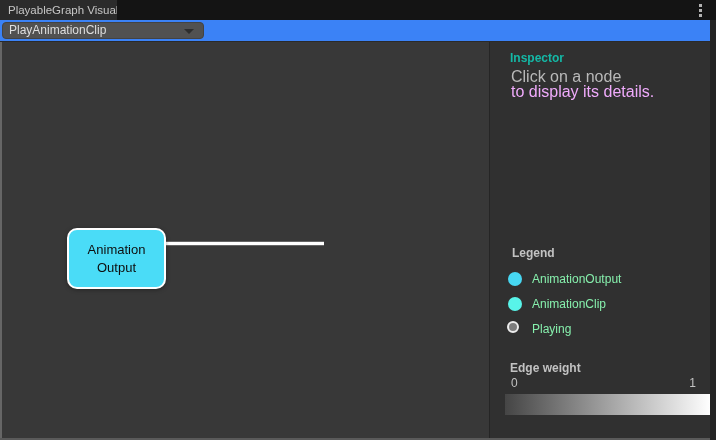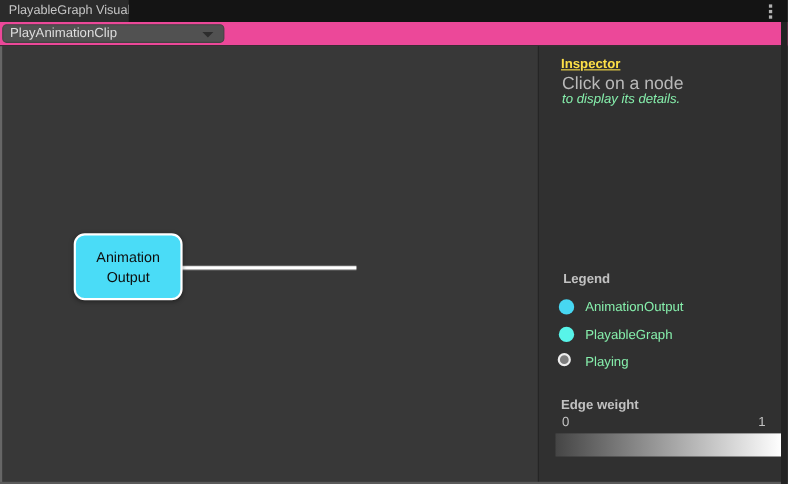--- a/index.html
+++ b/index.html
@@ -25,21 +25,21 @@
   .kebab {
     position: absolute; right: 12px; top: 4px; width: 8px; height: 13px;
     display: flex; flex-direction: column; align-items: center; gap: 2px;
     cursor: pointer;
   }
   .kebab span { width: 3px; height: 3px; background: #b2b2b2; display: block; }
 
   
   .toolbar {
     position: absolute; left: 0; top: 20px; width: 716px; height: 22px;
-    background: #ec4899; border-bottom: 1px solid #2a2a2a;
+    background: #3b82f6; border-bottom: 1px solid #2a2a2a;
   }
   .dropdown {
     position: absolute; left: 2px; top: 2px; width: 202px; height: 17px;
     background: #515151; border: 1px solid #434343; border-radius: 4px;
     color: #dedede; font-size: 12px; line-height: 15px;
     padding-left: 6px; cursor: pointer;
   }
   .dropdown .caret {
     position: absolute; right: 9px; top: 6px;
     width: 0; height: 0;
@@ -54,38 +54,38 @@
   }
   .node {
     position: absolute; top: 170px; width: 99px; height: 61px;
     border: 2px solid #ffffff; border-radius: 10px;
     display: flex; align-items: center; justify-content: center;
     text-align: center;
     color: #0e0e0e; font-size: 13px; line-height: 18px;
     box-shadow: 0 1px 4px rgba(0,0,0,0.35);
     cursor: pointer;
   }
-  .node-output { left: 67px; }
+  .node-output { left: 67px; margin-top: 16px; }
   .node-clip   { left: 323px; }
   .edge {
     position: absolute; left: 165px; top: 200px; width: 159px; height: 3px;
     box-shadow: 0 1px 0 rgba(120,120,120,0.7), 0 -1px 0 rgba(120,120,120,0.7);
   }
 
   
   .inspector {
     position: absolute; left: 489px; top: 42px; width: 227px; height: 398px;
     background: #303030; border-left: 1px solid #252525;
   }
   .insp-title {
     position: absolute; left: 20px; top: 9px;
-    color: #fde047; font-size: 12px; font-weight: bold; text-decoration: underline;
+    color: #14b8a6; font-size: 12px; font-weight: bold;
   }
   .hint1 { position: absolute; left: 21px; top: 26px; color: #b9b9b9; font-size: 16px; }
-  .hint2 { position: absolute; left: 21px; top: 41px; color: #86efac; font-size: 12px; font-style: italic; }
+  .hint2 { position: absolute; left: 21px; top: 41px; color: #f0abfc; font-size: 16px; }
 
   .legend-title {
     position: absolute; left: 22px; top: 204px;
     color: #c2c2c2; font-size: 12px; font-weight: bold;
   }
   .legend-item { position: absolute; left: 18px; height: 14px; }
   .legend-item .swatch {
     position: absolute; left: 0; top: 0; width: 14px; height: 14px;
     border-radius: 50%;
   }
@@ -151,21 +151,21 @@
   <div class="hint2">to display its details.</div>
 
   <div class="legend-title">Legend</div>
 
   <div class="legend-item li-0">
     <span class="swatch" style="background: rgb(71, 215, 242);"></span>
     <span class="lbl">AnimationOutput</span>
   </div>
   <div class="legend-item li-1">
     <span class="swatch" style="background: rgb(88, 244, 233);"></span>
-    <span class="lbl">PlayableGraph</span>
+    <span class="lbl">AnimationClip</span>
   </div>
   <div class="legend-item li-2">
     <span class="swatch ring" style="background: rgb(125, 125, 125);"></span>
     <span class="lbl">Playing</span>
   </div>
 
   <div class="ew-title">Edge weight</div>
   <div class="ew-scale">
     <span>0</span>
     <span>1</span>

